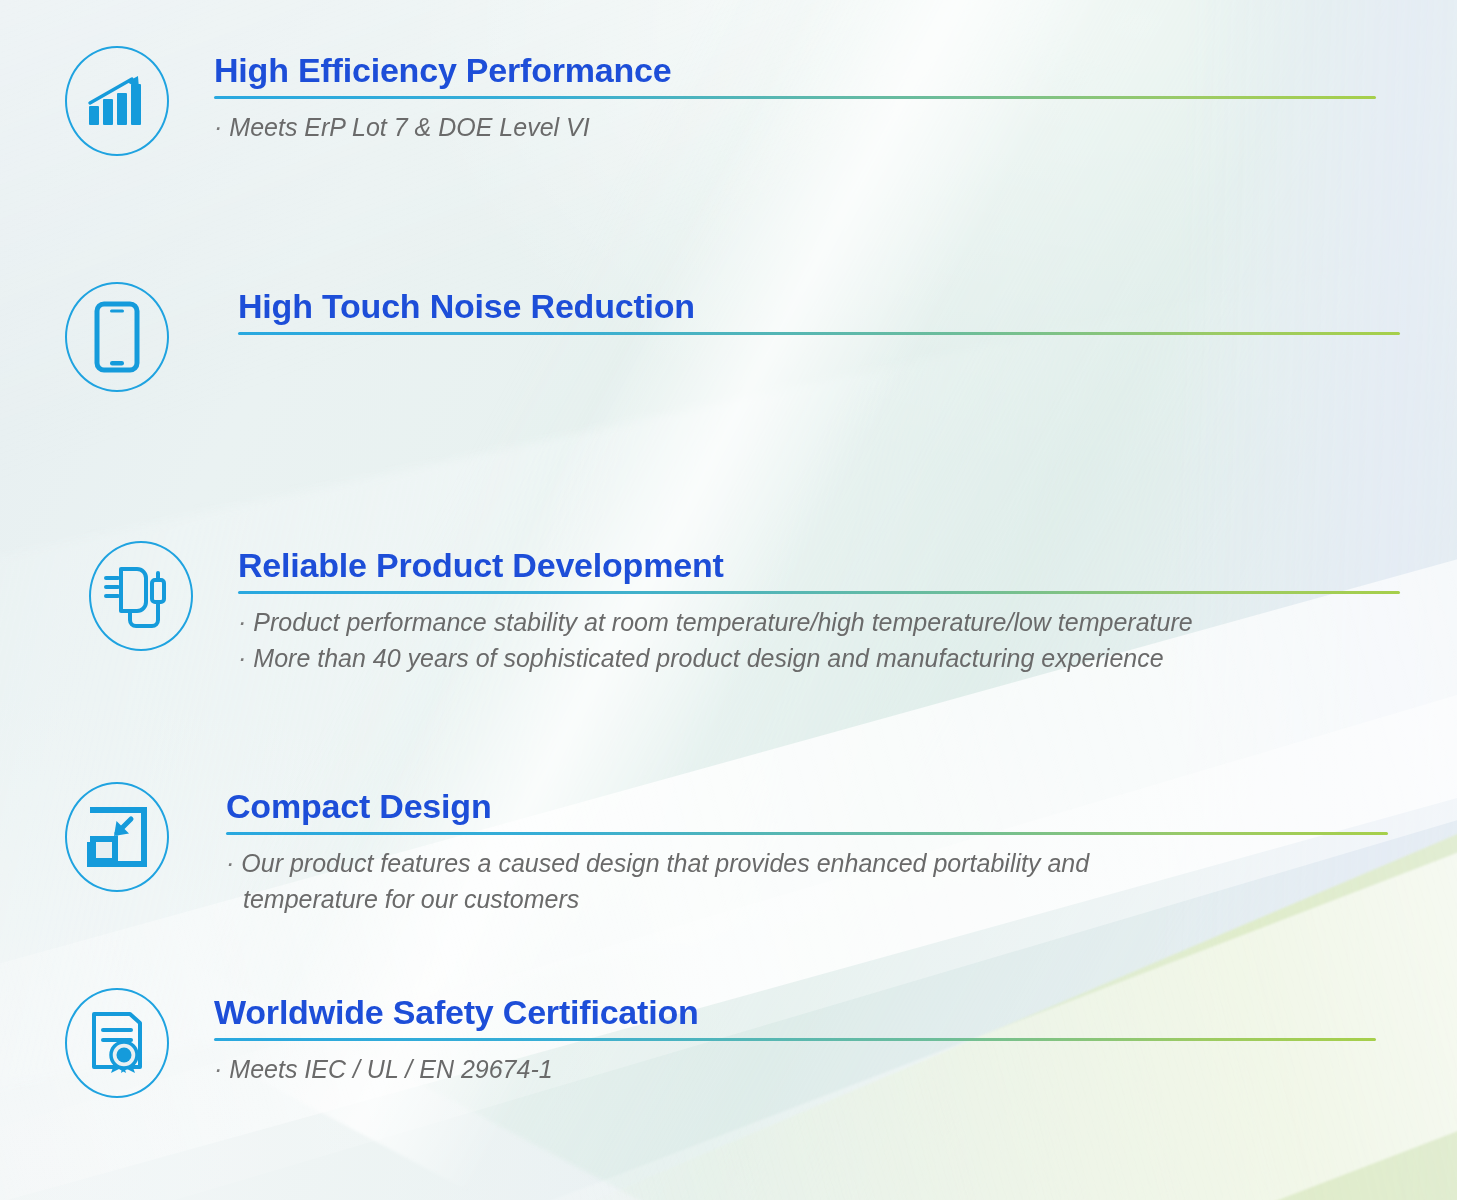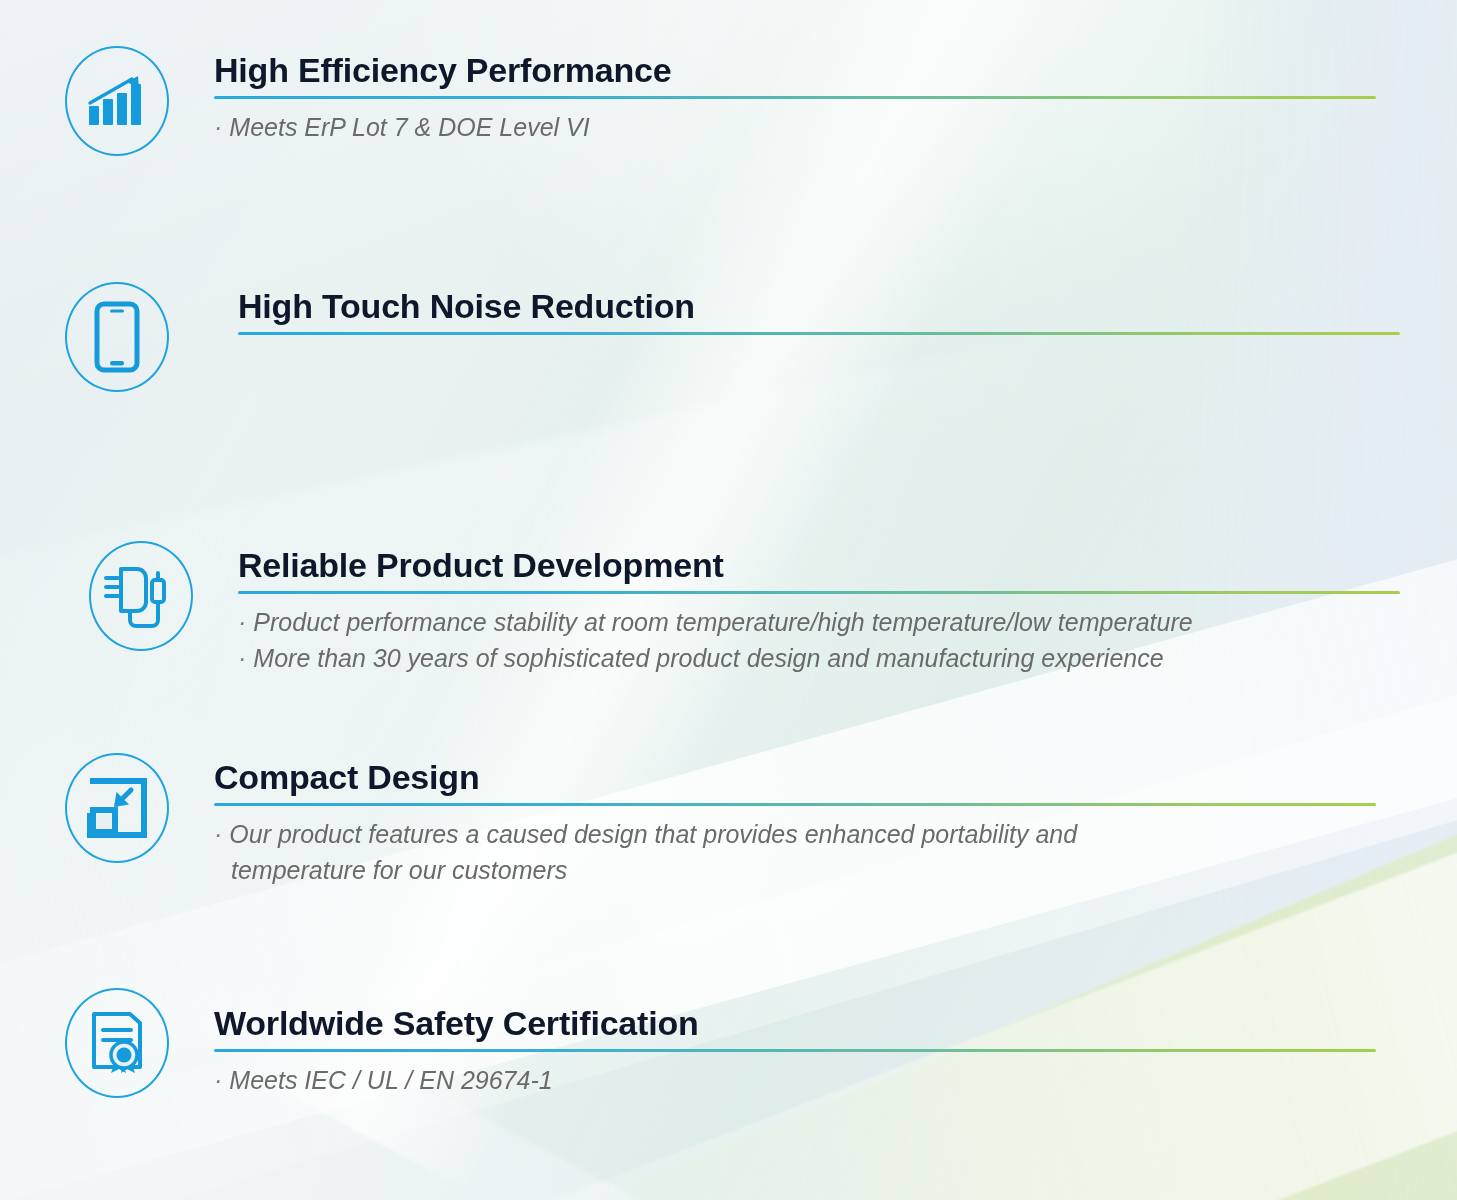--- a/index.html
+++ b/index.html
@@ -53,21 +53,21 @@
   .icon-wrap{
     width:110px;height:110px;margin-left:62px;flex:0 0 auto;
     display:flex;align-items:center;justify-content:center;
   }
   .icon-circle{
     width:104px;height:110px;border:2.5px solid #1FA3E0;border-radius:50%;
     display:flex;align-items:center;justify-content:center;box-sizing:border-box;
   }
   .txt{margin-left:42px;flex:1 1 auto;padding-top:4px;}
   .f-title{
-    color:#0f172a;font-size:34px;font-weight:bold;letter-spacing:-0.2px;
+    color:#1d4ed8;font-size:34px;font-weight:bold;letter-spacing:-0.2px;
     line-height:40px;margin:0 0 6px 0;white-space:nowrap;
   }
   .f-rule{
     height:3px;width:1162px;border-radius:2px;
     background:linear-gradient(90deg,#29A8DF 0%,#37AED6 28%,#6DBD9A 62%,#9DCB63 85%,#A6CF4B 100%);
     margin-bottom:10px;
   }
   .f-body{color:#6a6a6a;font-size:25px;line-height:36px;}
   .f-line{white-space:nowrap;font-style:italic;}
   .bullet{color:#7a7a7a;margin-right:7px;}
@@ -148,27 +148,27 @@
       </div>
     </div>
     <div class="txt">
       <div class="f-title">Reliable Product Development</div>
       <div class="f-rule"></div>
       <div class="f-body">
         <div class="f-line">
           <span class="bullet">·</span><span>Product performance stability at room temperature/high temperature/low temperature</span>
         </div>
         <div class="f-line">
-          <span class="bullet">·</span><span>More than 30 years of sophisticated product  design and manufacturing experience</span>
-        </div>
-      </div>
-    </div>
-  </div>
-
-  <div class="feature" style="top:753px;">
+          <span class="bullet">·</span><span>More than 40 years of sophisticated product  design and manufacturing experience</span>
+        </div>
+      </div>
+    </div>
+  </div>
+
+  <div class="feature" style="top:782px;gap:12px;">
     <div class="icon-wrap">
       <div class="icon-circle">
         <svg width="62" height="62" viewBox="0 0 62 62">
           <path d="M4 4 h54 v54 h-54 v-22" fill="none" stroke="#159BDB" stroke-width="6" stroke-linejoin="miter"></path>
           <rect x="4" y="30" width="28" height="28" fill="#e9f0f2"></rect>
           <rect x="7" y="33" width="22" height="22" fill="none" stroke="#159BDB" stroke-width="6"></rect>
           <path d="M45 13 L31 27" stroke="#159BDB" stroke-width="5" stroke-linecap="round" fill="none"></path>
           <path d="M28 30 L30.5 15 L43 27.5 Z" fill="#159BDB"></path>
         </svg>
       </div>
@@ -180,21 +180,21 @@
         <div class="f-line">
           <span class="bullet">·</span><span>Our product features a caused design that provides enhanced portability and</span>
         </div>
         <div class="f-line">
           <span class="cont">temperature for our customers</span>
         </div>
       </div>
     </div>
   </div>
 
-  <div class="feature" style="top:988px;align-items:flex-end;">
+  <div class="feature" style="top:988px;">
     <div class="icon-wrap">
       <div class="icon-circle">
         <svg width="62" height="68" viewBox="0 0 62 68">
           <path d="M8 5 h36 l10 9 v44 h-46 z" fill="none" stroke="#159BDB" stroke-width="4" stroke-linejoin="round"></path>
           <g stroke="#159BDB" stroke-width="4" stroke-linecap="round">
             <path d="M17 21 h28"></path>
             <path d="M17 31 h28"></path>
           </g>
           <path d="M30 50 l-5 14 l8 -4 l7 4 l-4 -14 z" fill="#159BDB"></path>
           <path d="M44 50 l5 14 l-8 -4 l-6 4 l3 -14 z" fill="#159BDB"></path>

